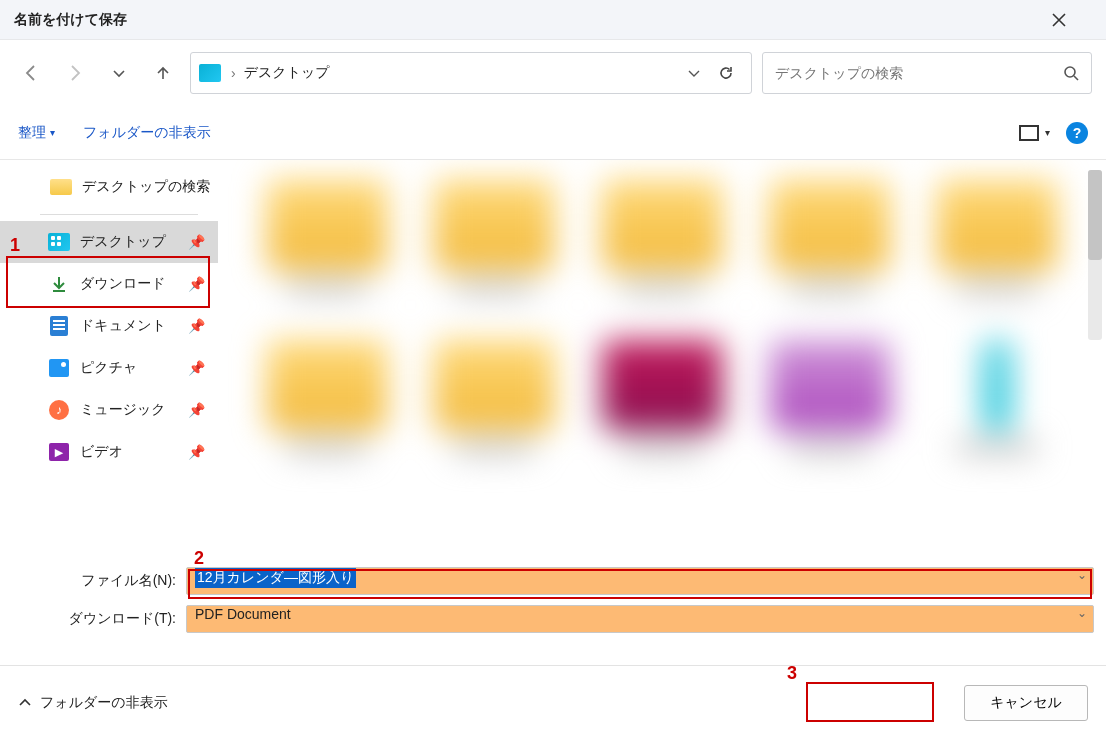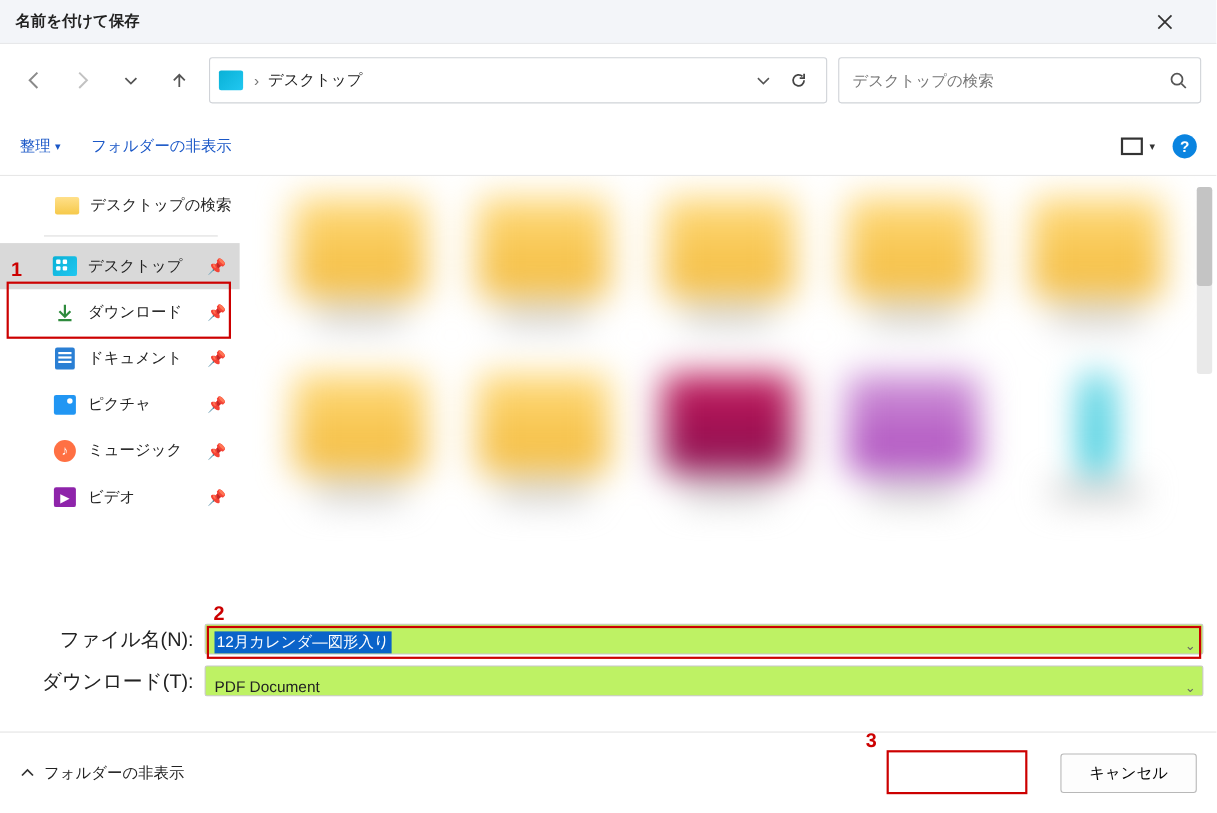--- a/index.html
+++ b/index.html
@@ -67,22 +67,22 @@
 .content .blur { position:absolute; inset: 0; filter: blur(16px); padding: 20px 40px; }
 .bl-row { display:flex; gap: 30px; margin-bottom: 30px; }
 .bl-item { width: 140px; height: 130px; }
 .bl-folder { width: 120px; height: 90px; background: linear-gradient(#ffd977,#f2b93a); border-radius: 8px; margin: 0 auto 10px; }
 .bl-label { height: 14px; width: 80px; background: #bbb; margin: 0 auto; border-radius: 3px; }
 .content .rscroll { position:absolute; right:4px; top:10px; width:14px; height:170px; background:#e9e9e9; border-radius:3px; }
 .content .rscroll .thumb { width:100%; height:90px; background:#c4c4c4; border-radius:3px; }
 
 
 .formrow { display:flex; align-items:center; height: 38px; padding: 0 12px; }
-.formrow .lbl { width: 174px; text-align: right; padding-right: 10px; font-size: 18px; }
-.formrow .field { flex: 1; height: 28px; border: 1px solid #c8c8c8; border-radius: 2px; display: flex; align-items: flex-end; padding: 0 8px; position: relative; background: #bef264; }
+.formrow .lbl { width: 174px; text-align: right; padding-right: 10px; font-size: 14px; }
+.formrow .field { flex: 1; height: 28px; border: 1px solid #c8c8c8; border-radius: 2px; display: flex; align-items: flex-start; padding: 0 8px; position: relative; background: #fdba74; }
 .formrow .field .dd { position: absolute; right: 6px; color: #666; font-size: 12px; }
 .fname-wrap { position: relative; }
 .fname-sel { background: #0a63c9; color: #fff; padding: 1px 2px; }
 
 
 .footer { position:absolute; bottom:0; left:0; right:0; height: 74px; border-top: 1px solid #e3e3e3; display:flex; align-items:center; padding: 0 18px; background:#fff; }
 .hidefolders { display:flex; align-items:center; gap:8px; cursor:pointer; }
 .footer .spacer { flex:1; }
 .btn { width: 124px; height: 36px; border: 1px solid #b8b8b8; background: #fdfdfd; border-radius: 3px; cursor: pointer; font-size: 14px; margin-left: 16px; }
 .btn.primary { background: #e7f0f9; border-color: #0a63c9; }

